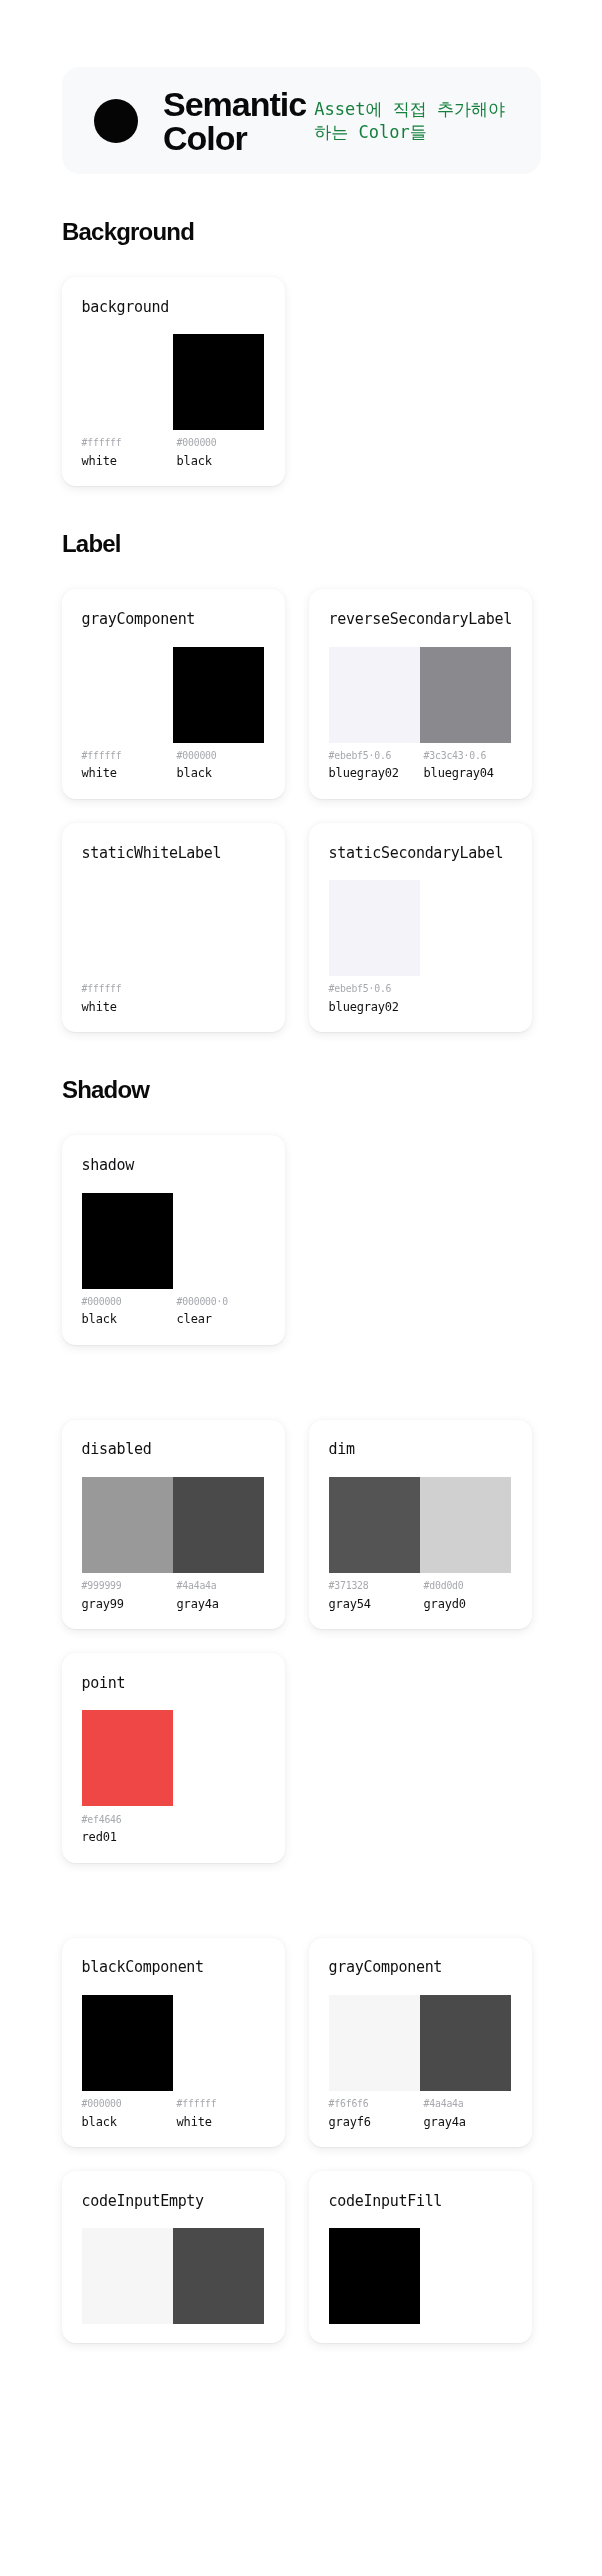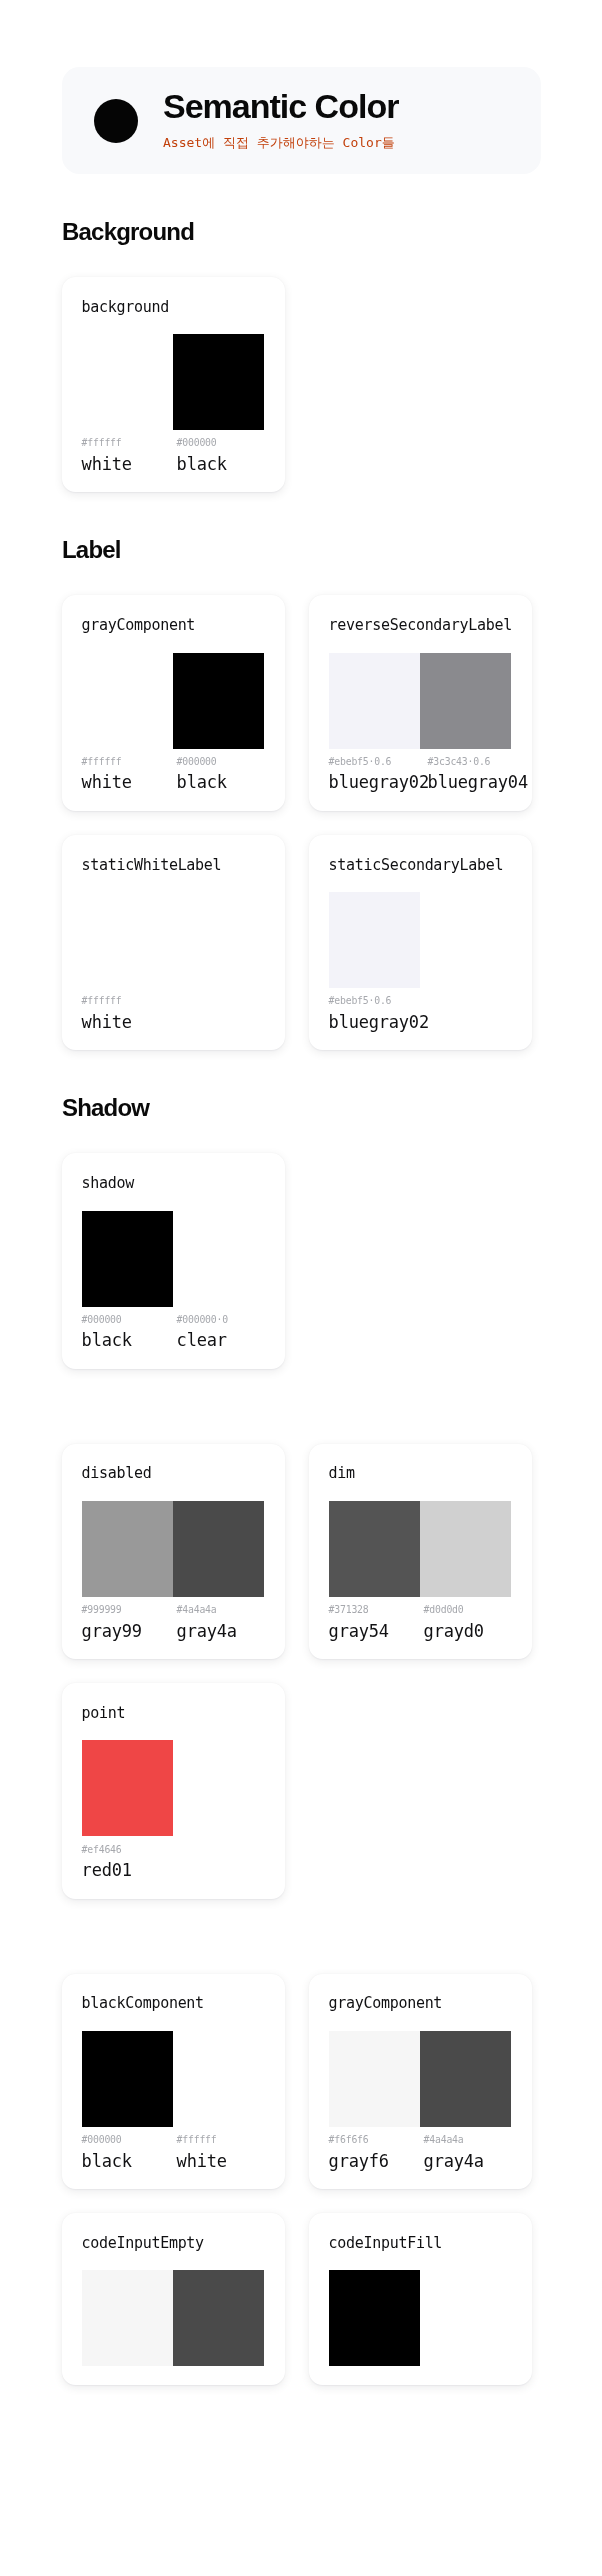--- a/index.html
+++ b/index.html
@@ -33,33 +33,33 @@
     padding: 0 32px;
   }
   .header-dot {
     width: 44px;
     height: 44px;
     border-radius: 50%;
     background: #050505;
     flex: 0 0 44px;
     margin-right: 25px;
   }
-  .header-texts { display: flex; flex-direction: column; justify-content: center; }
+  .header-texts { display: flex; flex-direction: row; justify-content: center; }
   .header-title {
     font-family: "Liberation Sans", sans-serif;
     font-size: 34px;
     font-weight: bold;
     letter-spacing: -1px;
     color: #090909;
     line-height: 1.0;
   }
   .header-sub {
     font-family: "DejaVu Sans Mono", monospace;
-    font-size: 13px;
-    color: #c2410c;
+    font-size: 17px;
+    color: #15803d;
     margin-top: 11.3px;
     letter-spacing: 0px;
   }
 
   
   .section { margin: 0 0 0 0; padding: 0 62px; }
   .section-title {
     font-family: "Liberation Sans", sans-serif;
     font-weight: bold;
     font-size: 24px;
@@ -109,21 +109,21 @@
   .meta-col { width: 91px; display: flex; flex-direction: column; }
   .hexline {
     font-family: "DejaVu Sans Mono", monospace;
     font-size: 9.8px;
     color: #a6a8ad;
     letter-spacing: -0.2px;
     white-space: nowrap;
   }
   .nameline {
     font-family: "DejaVu Sans Mono", monospace;
-    font-size: 17px;
+    font-size: 12px;
     color: #111113;
     margin-top: 5.7px;
     letter-spacing: -0.2px;
     white-space: nowrap;
   }
 </style>
 </head>
 <body>
 
 <div class="page">

